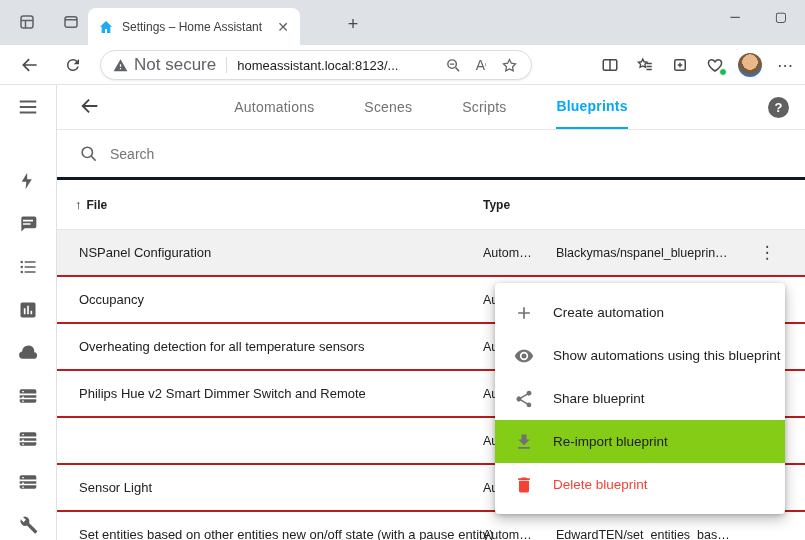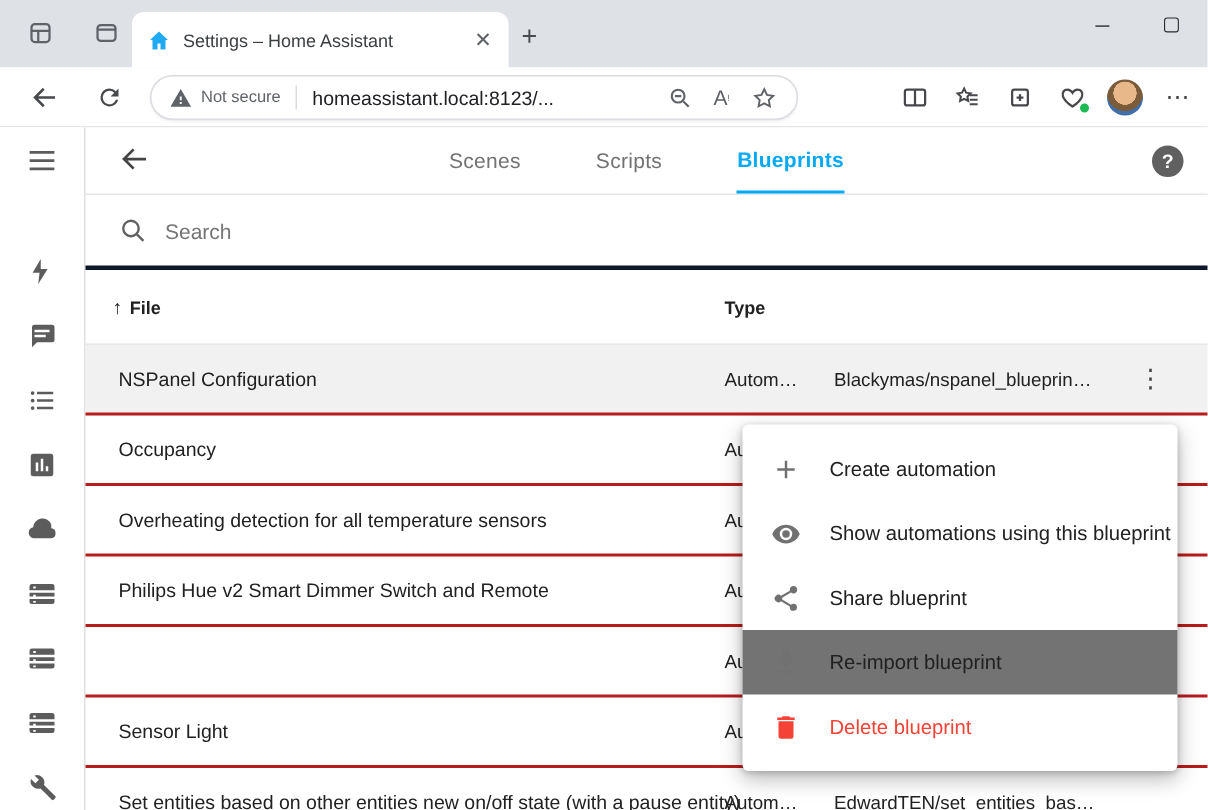--- a/index.html
+++ b/index.html
@@ -3,39 +3,39 @@
 <meta charset="utf-8">
 <style>
   * { margin:0; padding:0; box-sizing:border-box; }
   html,body { width:805px; height:540px; overflow:hidden; background:#fff;
     font-family:"Liberation Sans","DejaVu Sans",sans-serif; }
   svg { display:block; }
 
   
   #titlebar { position:absolute; left:0; top:0; width:805px; height:45px; background:#dee1e6; }
   .tb-btn { position:absolute; top:11px; width:22px; height:22px; display:flex; align-items:center; justify-content:center; color:#5f6368; }
-  #tab { position:absolute; left:88px; top:8px; width:251px; height:37px; background:#fff;
+  #tab { position:absolute; left:88px; top:8px; width:212px; height:37px; background:#fff;
     border-radius:8px 8px 0 0; display:flex; align-items:center; padding:0 8px 0 10px; }
   #tab-title { flex:1; font-size:12px; color:#3c4043; white-space:nowrap; overflow:hidden; margin-left:8px; }
   .tab-close { width:18px; height:18px; display:flex; align-items:center; justify-content:center;
     color:#5f6368; font-size:14px; border-radius:4px; }
   #newtab { position:absolute; left:342px; top:13px; width:22px; height:22px; color:#474b50;
     font-size:18px; display:flex; align-items:center; justify-content:center; }
   .winctl { position:absolute; top:0; width:46px; height:32px; display:flex; align-items:center;
     justify-content:center; color:#2b2b2b; font-size:13px; }
 
   
   #toolbar { position:absolute; left:0; top:45px; width:805px; height:40px; background:#fff;
     border-bottom:1px solid #e3e5e8; }
   .nav-ic { position:absolute; top:8px; width:24px; height:24px; display:flex; align-items:center;
     justify-content:center; color:#47484b; }
   #addrbar { position:absolute; left:100px; top:5px; width:432px; height:30px; background:#fff;
     border:1px solid #dadce0; border-radius:15px; box-shadow:0 1px 2px rgba(0,0,0,.08);
     display:flex; align-items:center; padding:0 10px 0 12px; }
-  #notsecure { font-size:11px; color:#5f6368; margin-left:6px; white-space:nowrap; }
+  #notsecure { font-size:17px; color:#5f6368; margin-left:6px; white-space:nowrap; }
   .addr-div { width:1px; height:16px; background:#dadce0; margin:0 10px; }
   #url { flex:1; font-size:13px; color:#202124; white-space:nowrap; overflow:hidden; }
   .addr-ic { width:24px; height:24px; display:flex; align-items:center; justify-content:center;
     color:#5f6368; margin-left:4px; }
   #tb-right { position:absolute; right:8px; top:8px; display:flex; align-items:center; gap:11px; }
   .tbr-ic { width:24px; height:24px; display:flex; align-items:center; justify-content:center;
     color:#47484b; position:relative; }
   #avatar { width:24px; height:24px; border-radius:50%;
     background:radial-gradient(circle at 50% 38%, #e8b88a 0 40%, #7a5b3a 41% 62%, #3f6ea8 63% 100%); }
   .greendot { position:absolute; right:0; bottom:1px; width:8px; height:8px; background:#1db954;
@@ -78,21 +78,21 @@
     font-size:12.5px; white-space:nowrap; }
   .cell-file { position:absolute; left:499px; top:0; height:100%; display:flex; align-items:center;
     font-size:12.5px; white-space:nowrap; }
   .kebab { position:absolute; left:698px; top:0; height:100%; width:24px; display:flex;
     align-items:center; justify-content:center; color:#474747; font-size:17px; letter-spacing:0; }
 
   
   #ctxmenu { position:absolute; left:495px; top:283px; width:290px; background:#fff; z-index:50;
     border-radius:4px; box-shadow:0 5px 14px rgba(0,0,0,.28), 0 1px 4px rgba(0,0,0,.18); padding:8px 0; }
   .mi { height:43px; display:flex; align-items:center; padding-left:18px; gap:18px; }
-  .mi.hover { background:#737373; }
+  .mi.hover { background:#84cc16; }
   .mi-ic { width:22px; height:22px; color:#717171; display:flex; align-items:center; justify-content:center; }
   .mi-label { font-size:13.5px; color:#212121; }
   .mi.danger .mi-ic { color:#f44336; }
   .mi.danger .mi-label { color:#f44336; }
 </style>
 </head>
 <body>
 
 <div id="titlebar">
   <div class="tb-btn" style="left:16px;">
@@ -250,20 +250,21 @@
 
   <div id="ha-main">
 
     <div id="ha-header">
       <span id="ha-back">
         <svg width="22" height="22" viewBox="0 0 24 24" fill="none" stroke="currentColor" stroke-width="2">
             <path d="M20 12H5M11 5l-7 7 7 7"></path>
           </svg>
       </span>
       <div id="ha-tabs">
+        <span class="ha-tab">Automations</span>
         <span class="ha-tab">Scenes</span>
         <span class="ha-tab">Scripts</span>
         <span class="ha-tab active">Blueprints</span>
       </div>
       <span id="ha-help">?</span>
     </div>
 
     <div id="ha-search">
       <span id="search-ic">
         <svg width="19" height="19" viewBox="0 0 24 24" fill="none" stroke="currentColor" stroke-width="2">

